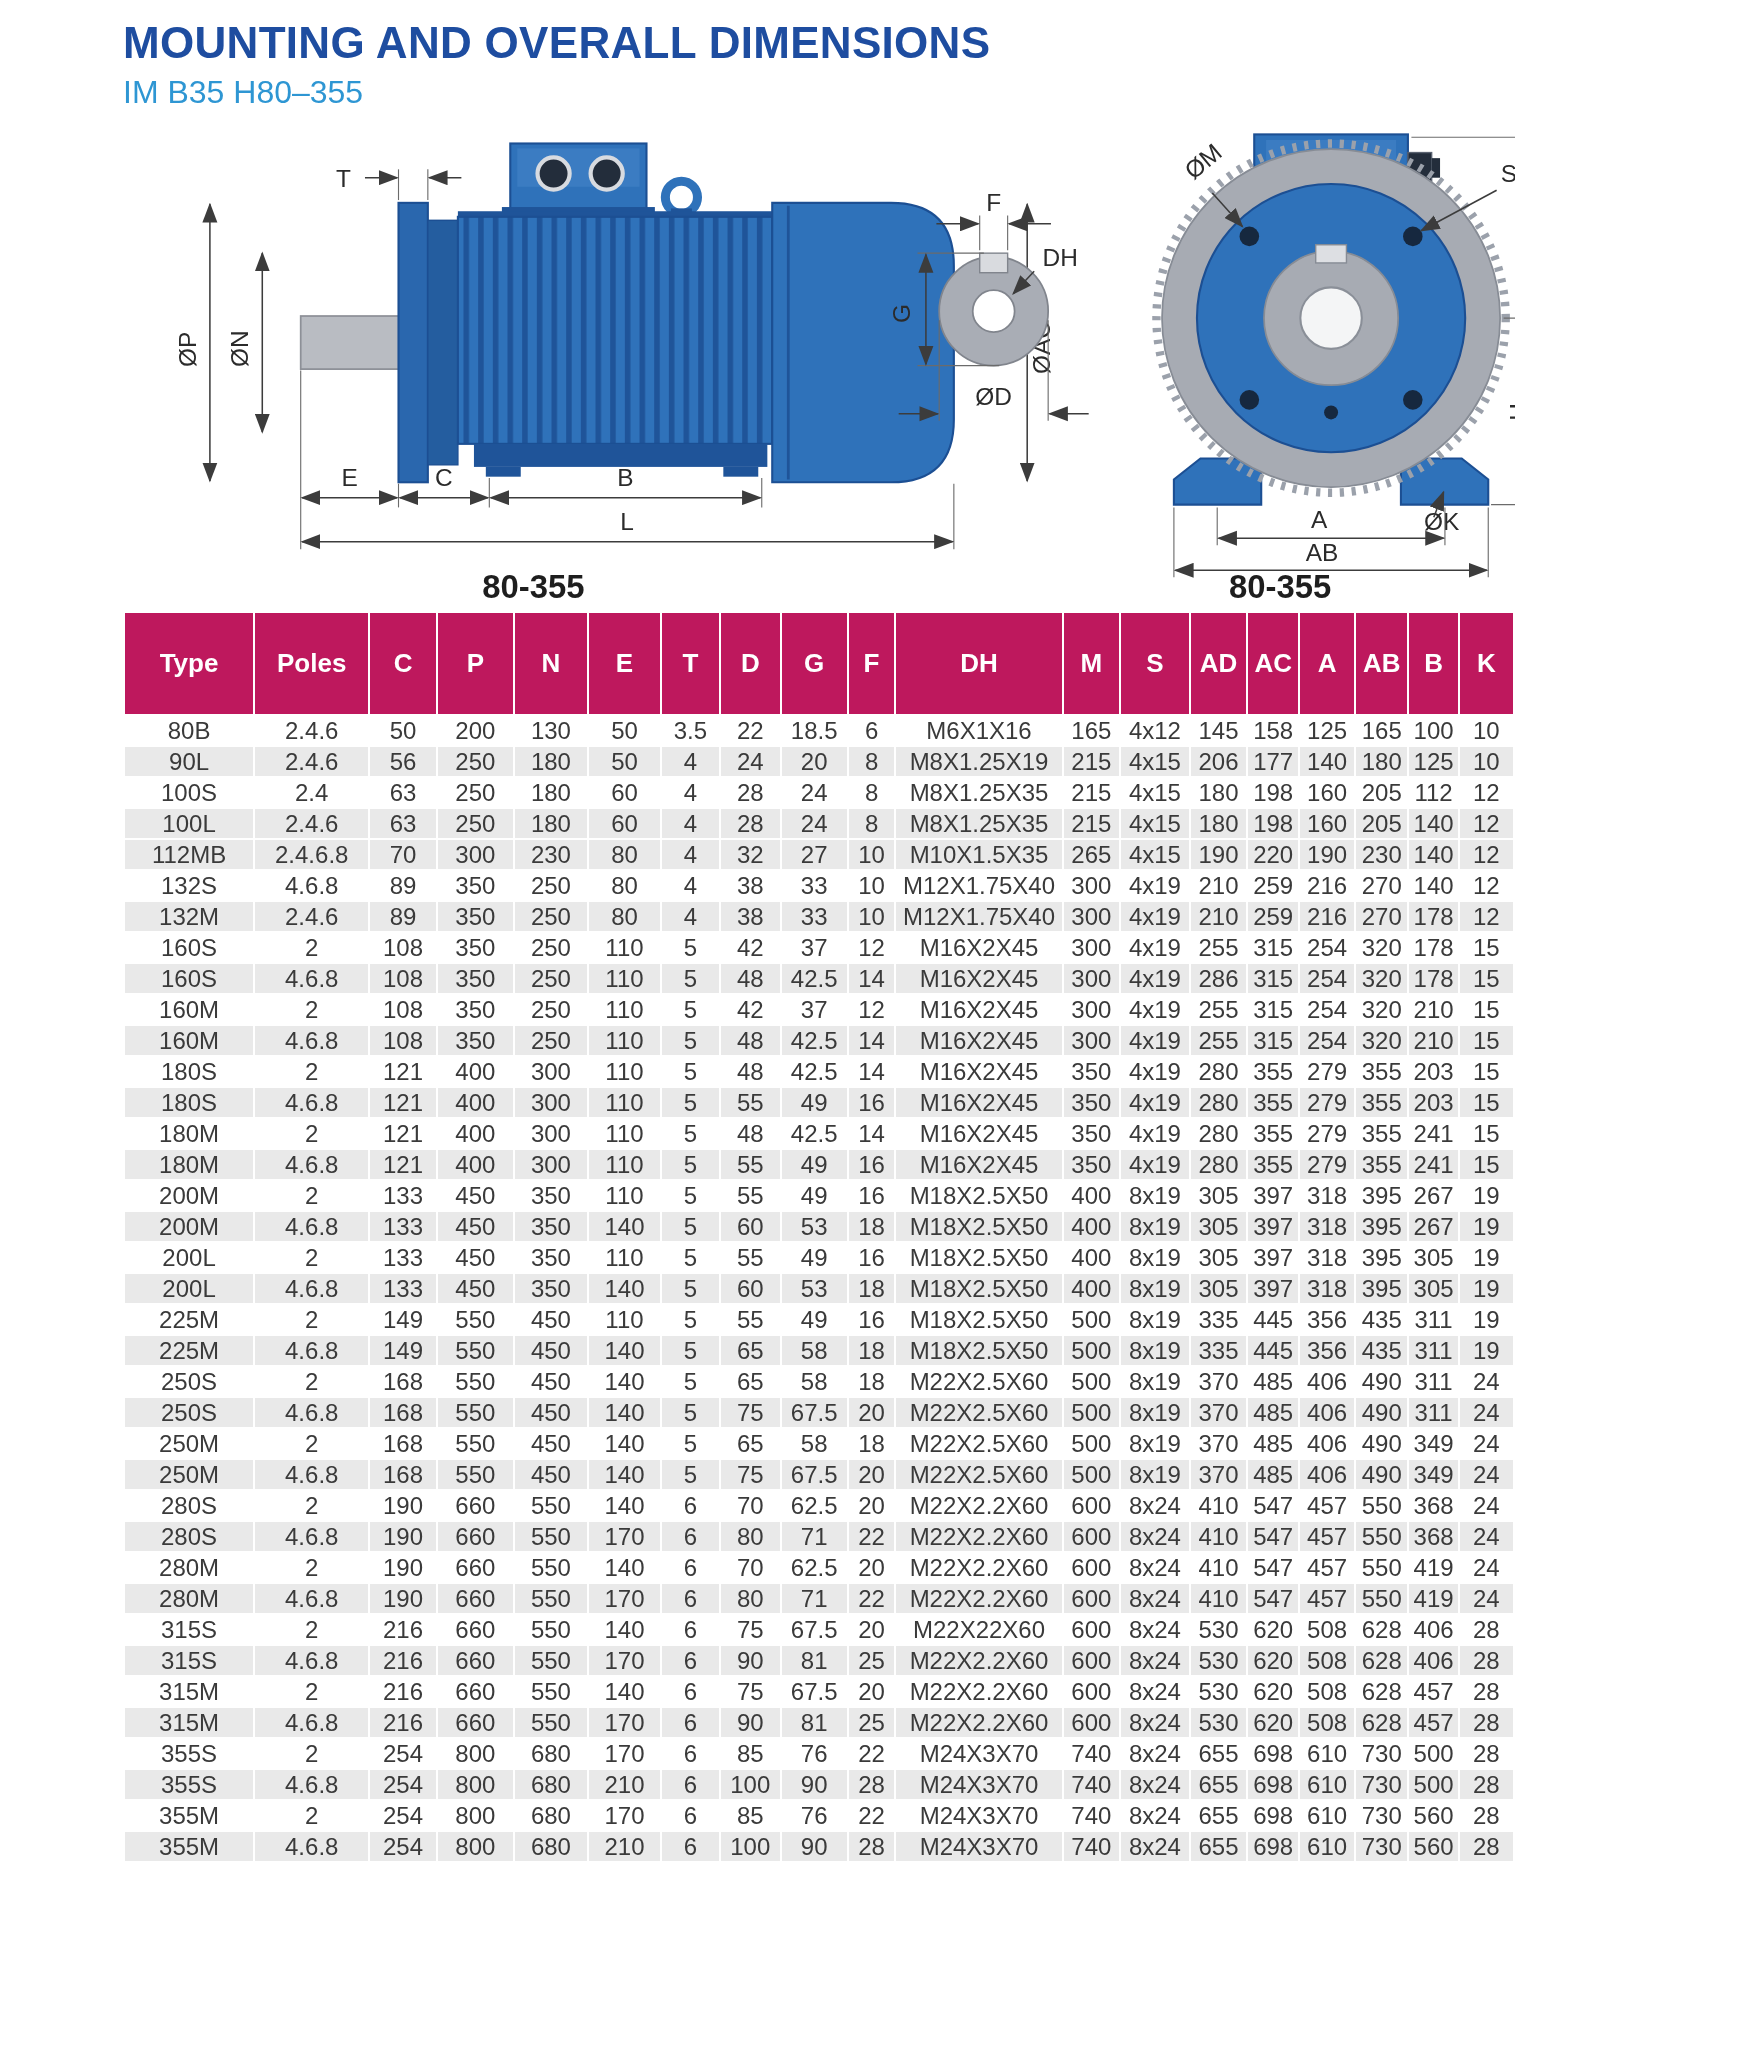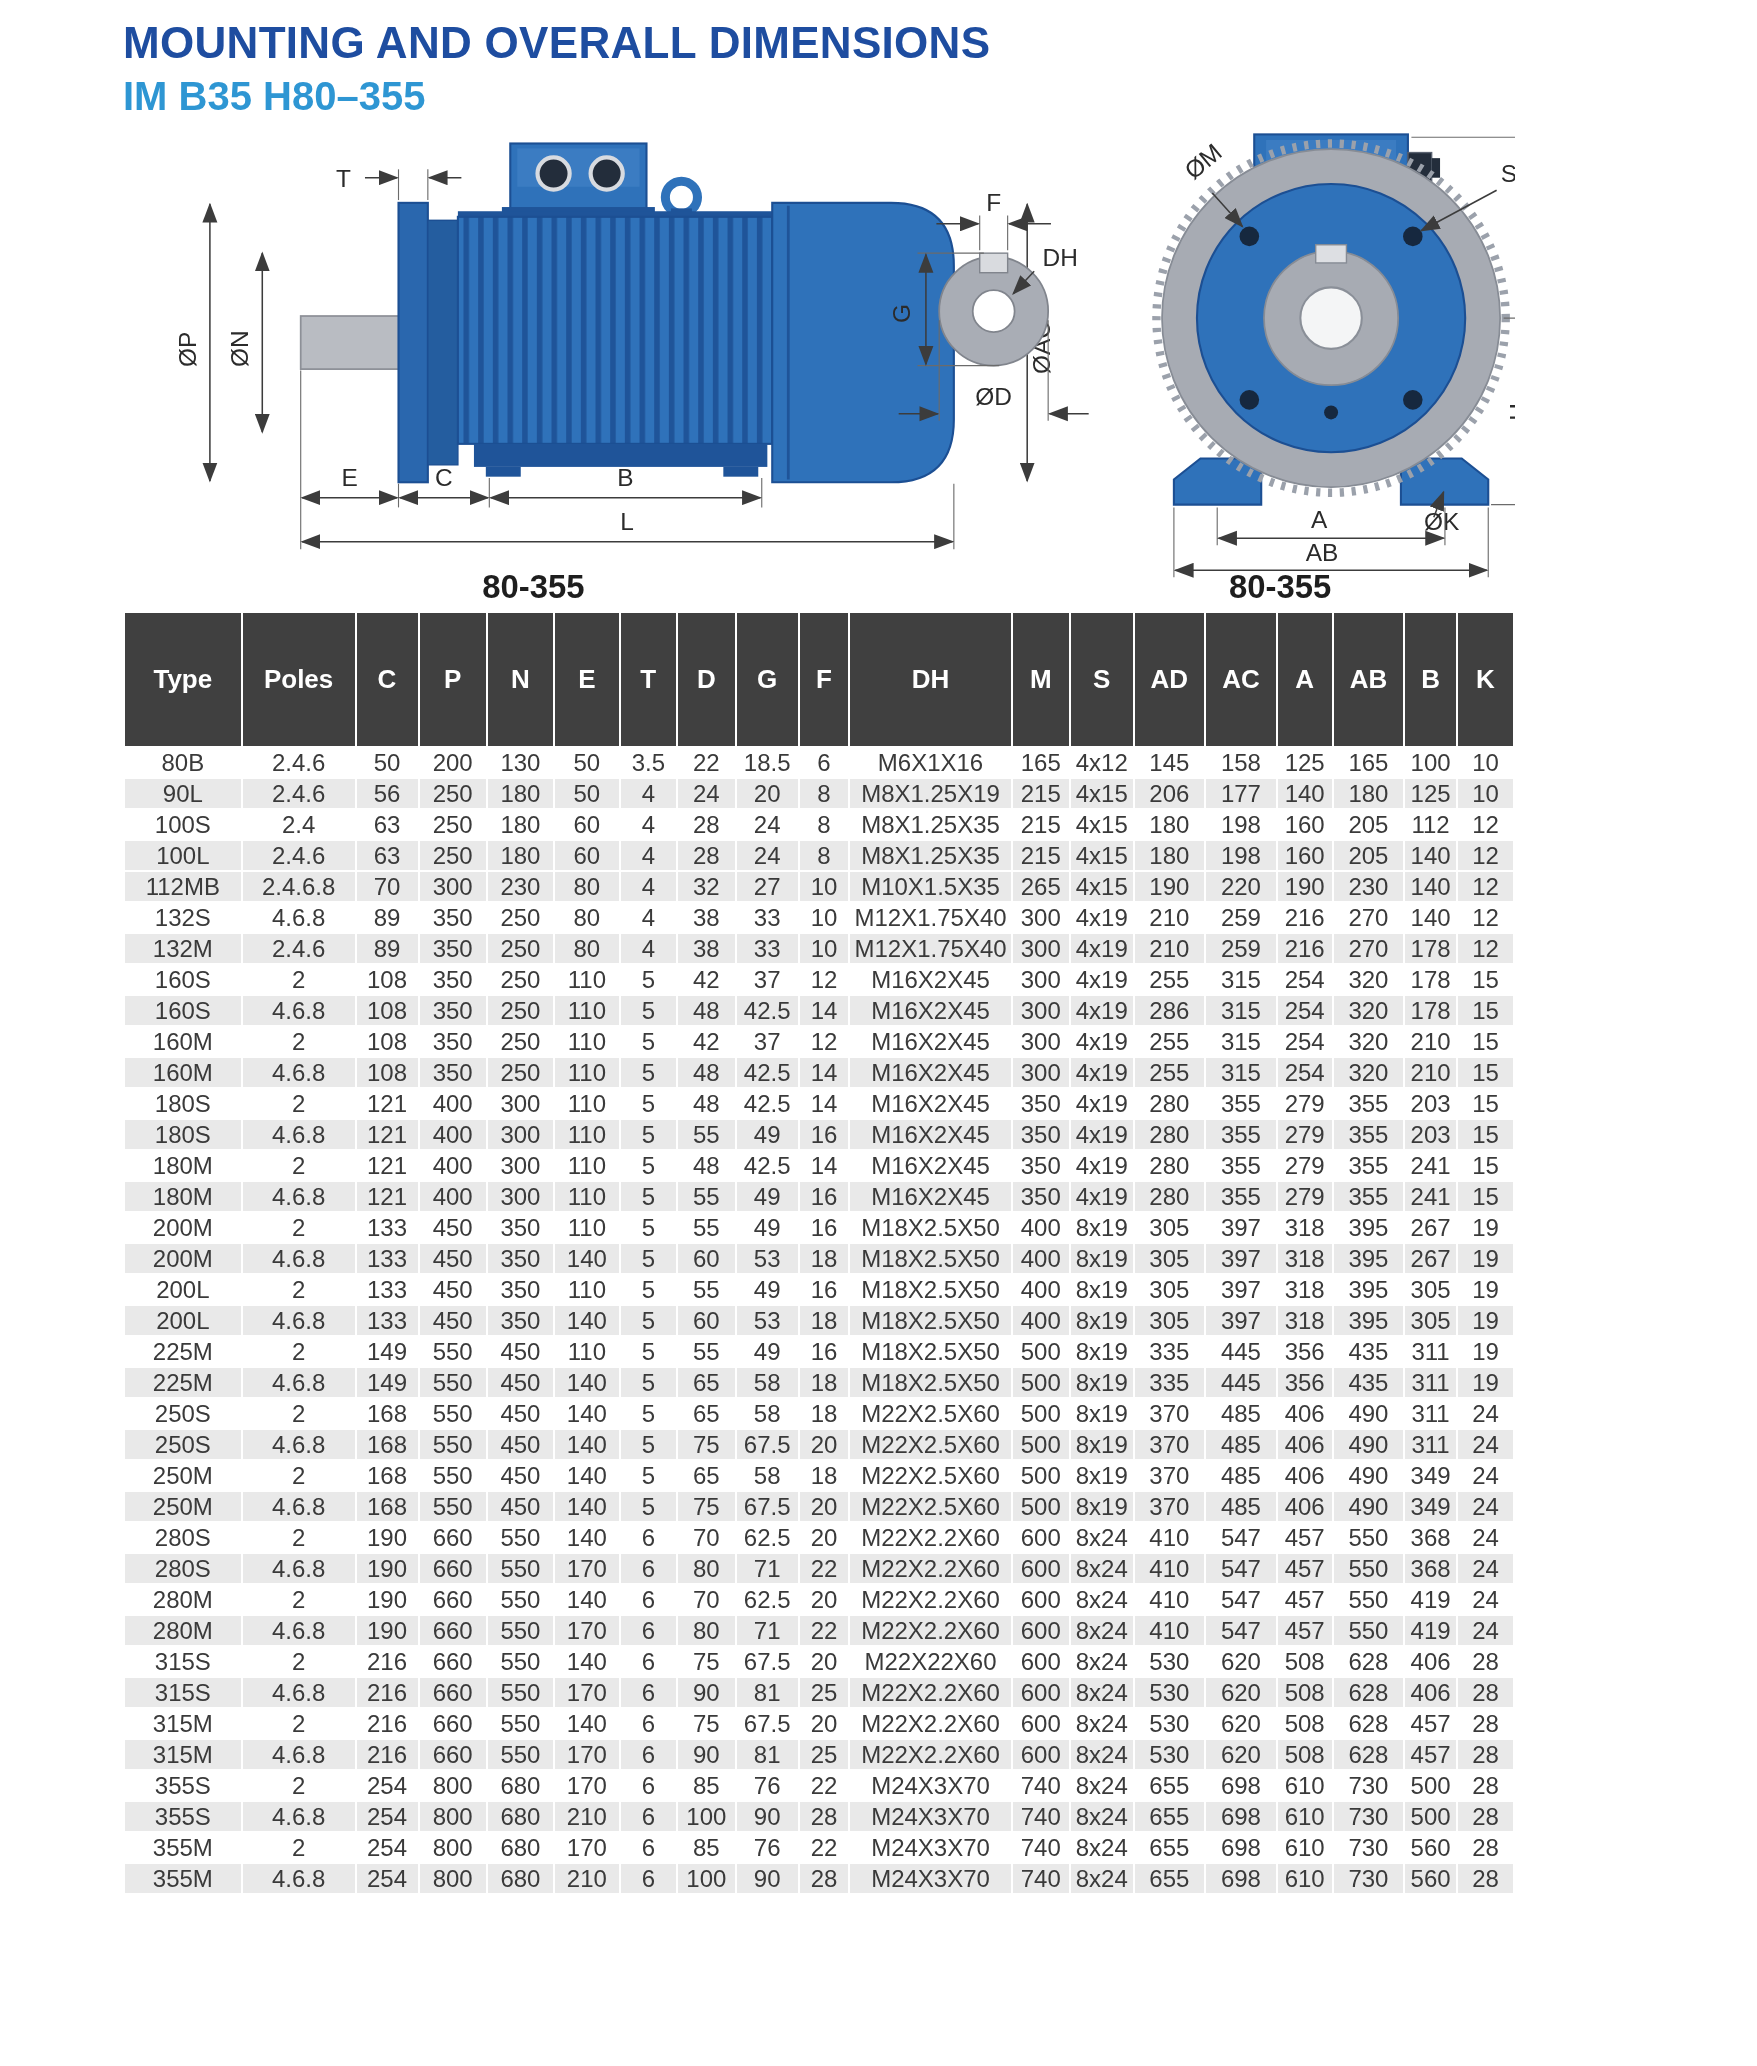--- a/index.html
+++ b/index.html
@@ -1,32 +1,32 @@
 <!DOCTYPE html>
 <html style="font-size:11.2px"><head>
 <meta charset="utf-8">
 <style>
   html,body{margin:0;padding:0;background:#ffffff;}
   .page{position:relative;width:1515px;height:2066px;background:#ffffff;
         font-family:"Liberation Sans",sans-serif;overflow:hidden;}
   .title{position:absolute;left:123px;top:18px;font-size:44px;font-weight:bold;
          color:#1e4da0;letter-spacing:0.3px;white-space:nowrap;}
-  .subtitle{position:absolute;left:123px;top:74px;font-size:40px;font-weight:bold;
+  .subtitle{position:absolute;left:123px;top:74px;font-size:32px;font-weight:normal;
          color:#2e96d3;white-space:nowrap;}
   svg.figs{position:absolute;left:126px;top:133px;}
   .dim{stroke:#3c3c3c;stroke-width:2.2;fill:none;}
   .ext{stroke:#6b6b6b;stroke-width:1.6;fill:none;}
   .lbl{fill:#2b2b2b;font-size:35px;font-family:"Liberation Sans",sans-serif;}
   .cap{fill:#1e1e1e;font-size:47px;font-weight:bold;text-anchor:middle;
        font-family:"Liberation Sans",sans-serif;}
   .hdr-tab{position:absolute;left:1533px;top:605px;width:71px;height:9.8px;background:#2b93d1;}
   table.dims{position:absolute;left:123px;top:611px;border-collapse:separate;
              border-spacing:2.1px;table-layout:fixed;}
-  table.dims th{background:#404040;color:#ffffff;font-size:26px;font-weight:bold;
-                height:101px;vertical-align:middle;text-align:center;padding:16px;overflow:hidden;}
+  table.dims th{background:#be185d;color:#ffffff;font-size:26px;font-weight:bold;
+                height:101px;vertical-align:middle;text-align:center;padding:0;overflow:hidden;}
   table.dims td{font-size:24px;color:#3a3a3a;text-align:center;height:29px;
                 padding:0;white-space:nowrap;overflow:hidden;}
   tr.odd td{background:#e9e9e9;}
   tr.even td{background:#ffffff;}
   
   col.c0{width:140px}col.c1{width:122px}col.c2{width:71px}col.c3{width:83px}
   col.c4{width:79px}col.c5{width:78px}col.c6{width:62px}col.c7{width:63px}
   col.c8{width:69px}col.c9{width:50px}col.c10{width:168px}col.c11{width:59px}
   col.c12{width:71px}col.c13{width:59px}col.c14{width:52px}col.c15{width:57px}
   col.c16{width:54px}col.c17{width:50px}col.c18{width:59px}

